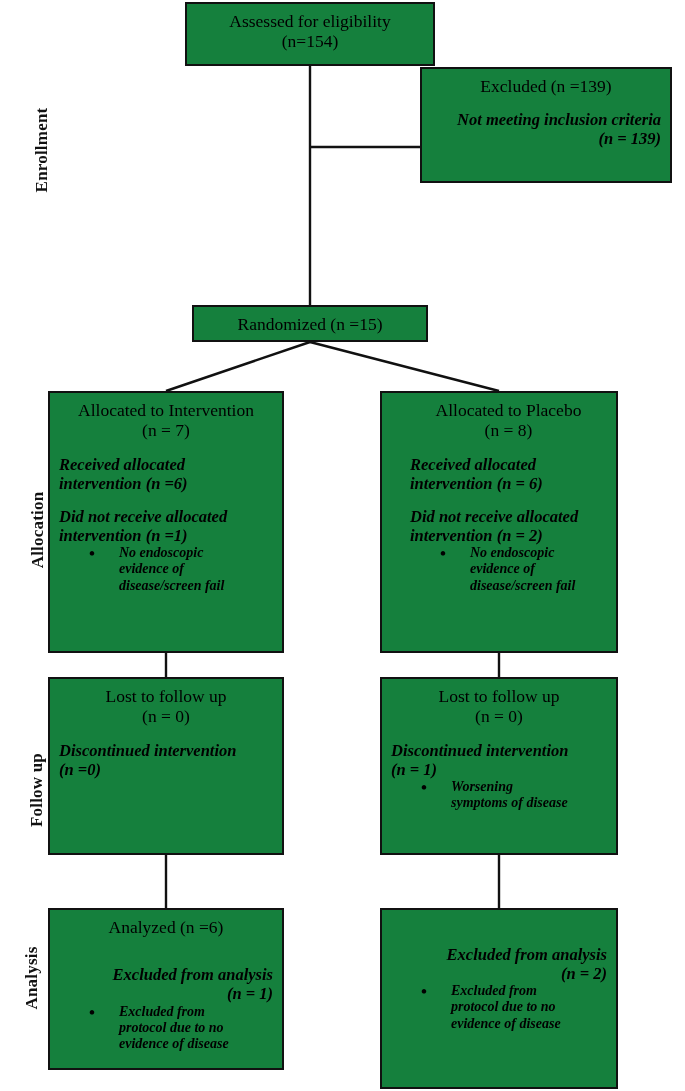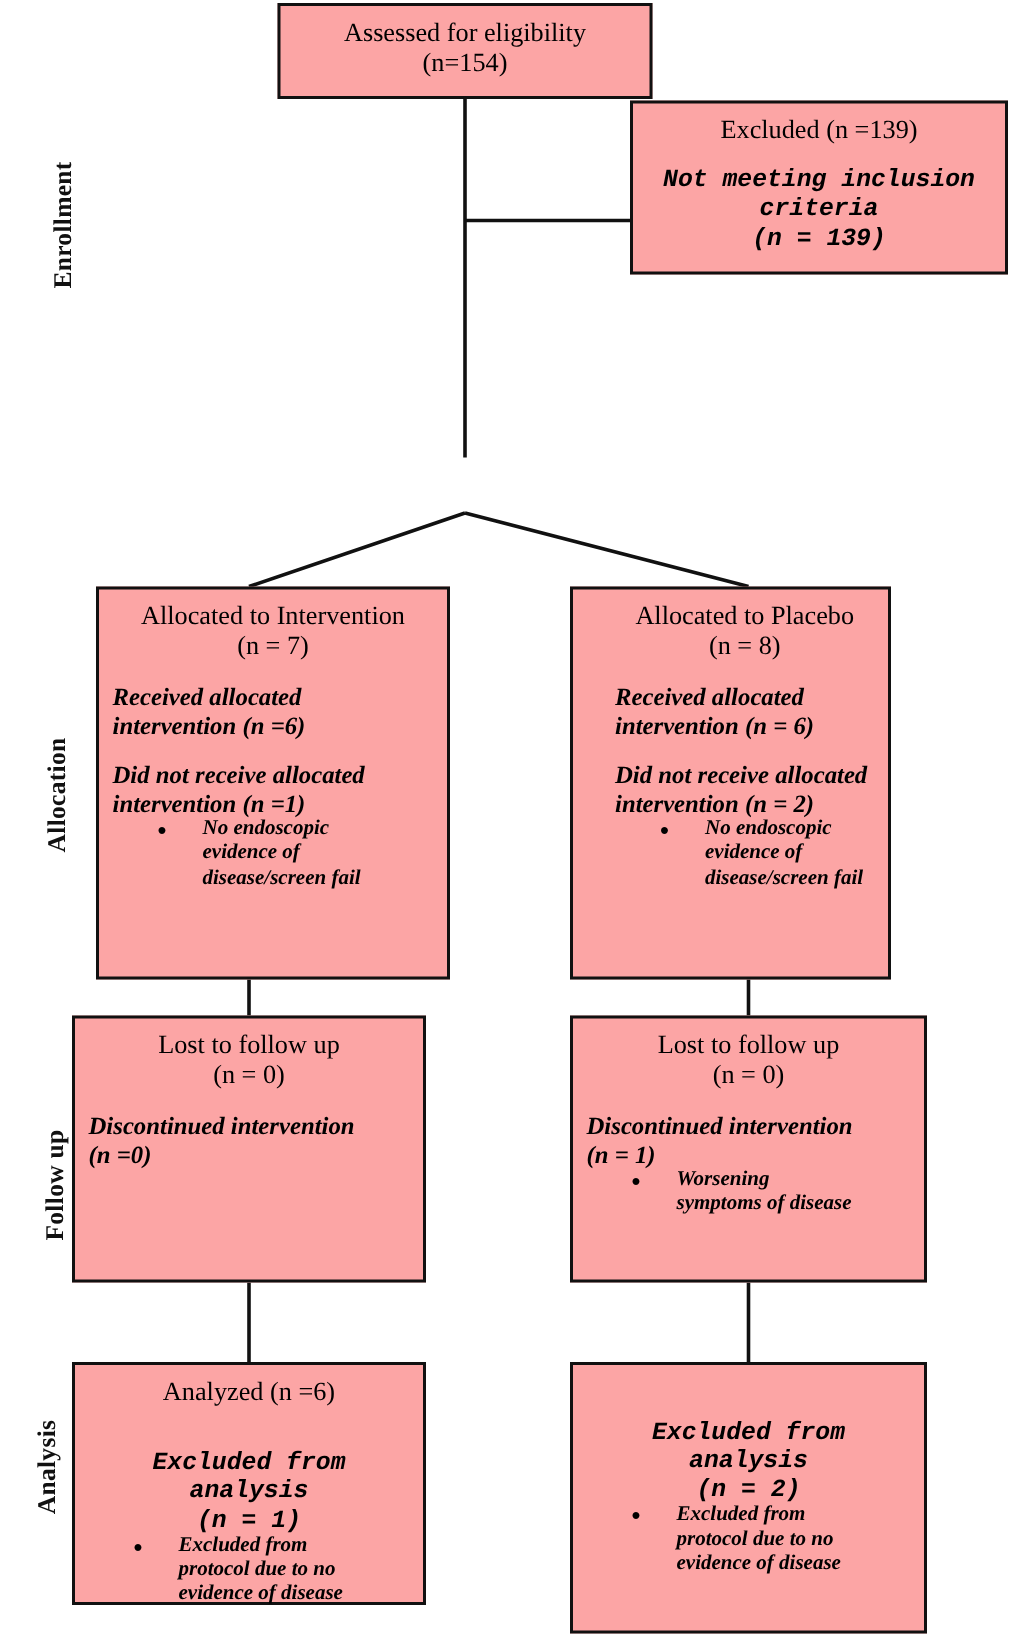--- a/index.html
+++ b/index.html
@@ -51,42 +51,41 @@
     display: inline-block;
     transform: rotate(-90deg);
     transform-origin: center center;
   }
 
   
   .box {
     position: absolute;
     box-sizing: border-box;
     border: 2.2px solid #111111;
-    background: #fca5a5;
+    background: #15803d;
     padding: 7px 9px 8px 9px;
   }
 
   .box-title {
     text-align: center;
     font-size: 17.5px;
     line-height: 1.16;
     white-space: pre-line;
   }
 
   .box-note {
     font-style: italic;
     font-weight: bold;
     font-size: 16.5px;
     line-height: 1.16;
     white-space: pre-line;
     margin-top: 14px;
   }
   .box-note.center {
-    text-align: center;
-    font-family: Liberation Mono, monospace;
+    text-align: right;
   }
   .box-note.tight {
     margin-top: 28px;
   }
 
   .bullet-list {
     list-style: none;
     margin: 0;
     padding: 0 0 0 30px;
   }
@@ -106,22 +105,22 @@
     top: -1px;
     font-size: 17px;
     font-style: normal;
     font-weight: bold;
   }
 
   
   #box-eligibility { left: 185px; top: 2px;   width: 250px; height: 64px; }
   #box-excluded    { left: 420px; top: 67px;  width: 252px; height: 116px; }
   #box-randomized  { left: 192px; top: 305px; width: 236px; height: 37px; }
-  #box-alloc-int   { left: 64px;  top: 391px; width: 236px; height: 262px; }
-  #box-alloc-pla   { left: 380px; top: 391px; width: 214px; height: 262px; padding-left: 28px; }
+  #box-alloc-int   { left: 48px;  top: 391px; width: 236px; height: 262px; }
+  #box-alloc-pla   { left: 380px; top: 391px; width: 238px; height: 262px; padding-left: 28px; }
   #box-follow-int  { left: 48px;  top: 677px; width: 236px; height: 178px; }
   #box-follow-pla  { left: 380px; top: 677px; width: 238px; height: 178px; }
   #box-anal-int    { left: 48px;  top: 908px; width: 236px; height: 162px; }
   #box-anal-pla    { left: 380px; top: 908px; width: 238px; height: 181px; }
 
   #label-enrollment { top: 140px; }
   #label-allocation { top: 520px; }
   #label-followup   { top: 780px; }
   #label-analysis   { top: 968px; }
 </style>
@@ -163,20 +162,23 @@
     <div class="box-title">Assessed for eligibility
 (n=154)</div>
   </div>
 
   <div class="box" id="box-excluded">
     <div class="box-title">Excluded (n =139)</div>
     <div class="box-note center">Not meeting inclusion criteria
 (n = 139)</div>
   </div>
 
+  <div class="box" id="box-randomized">
+    <div class="box-title">Randomized (n =15)</div>
+  </div>
 
   <div class="box" id="box-alloc-int">
     <div class="box-title">Allocated to Intervention
 (n = 7)</div>
     <div class="box-note">Received allocated
 intervention (n =6)</div>
     <div class="box-note">Did not receive allocated
 intervention (n =1)</div>
     <ul class="bullet-list">
       <li class="bullet-li">No endoscopic

